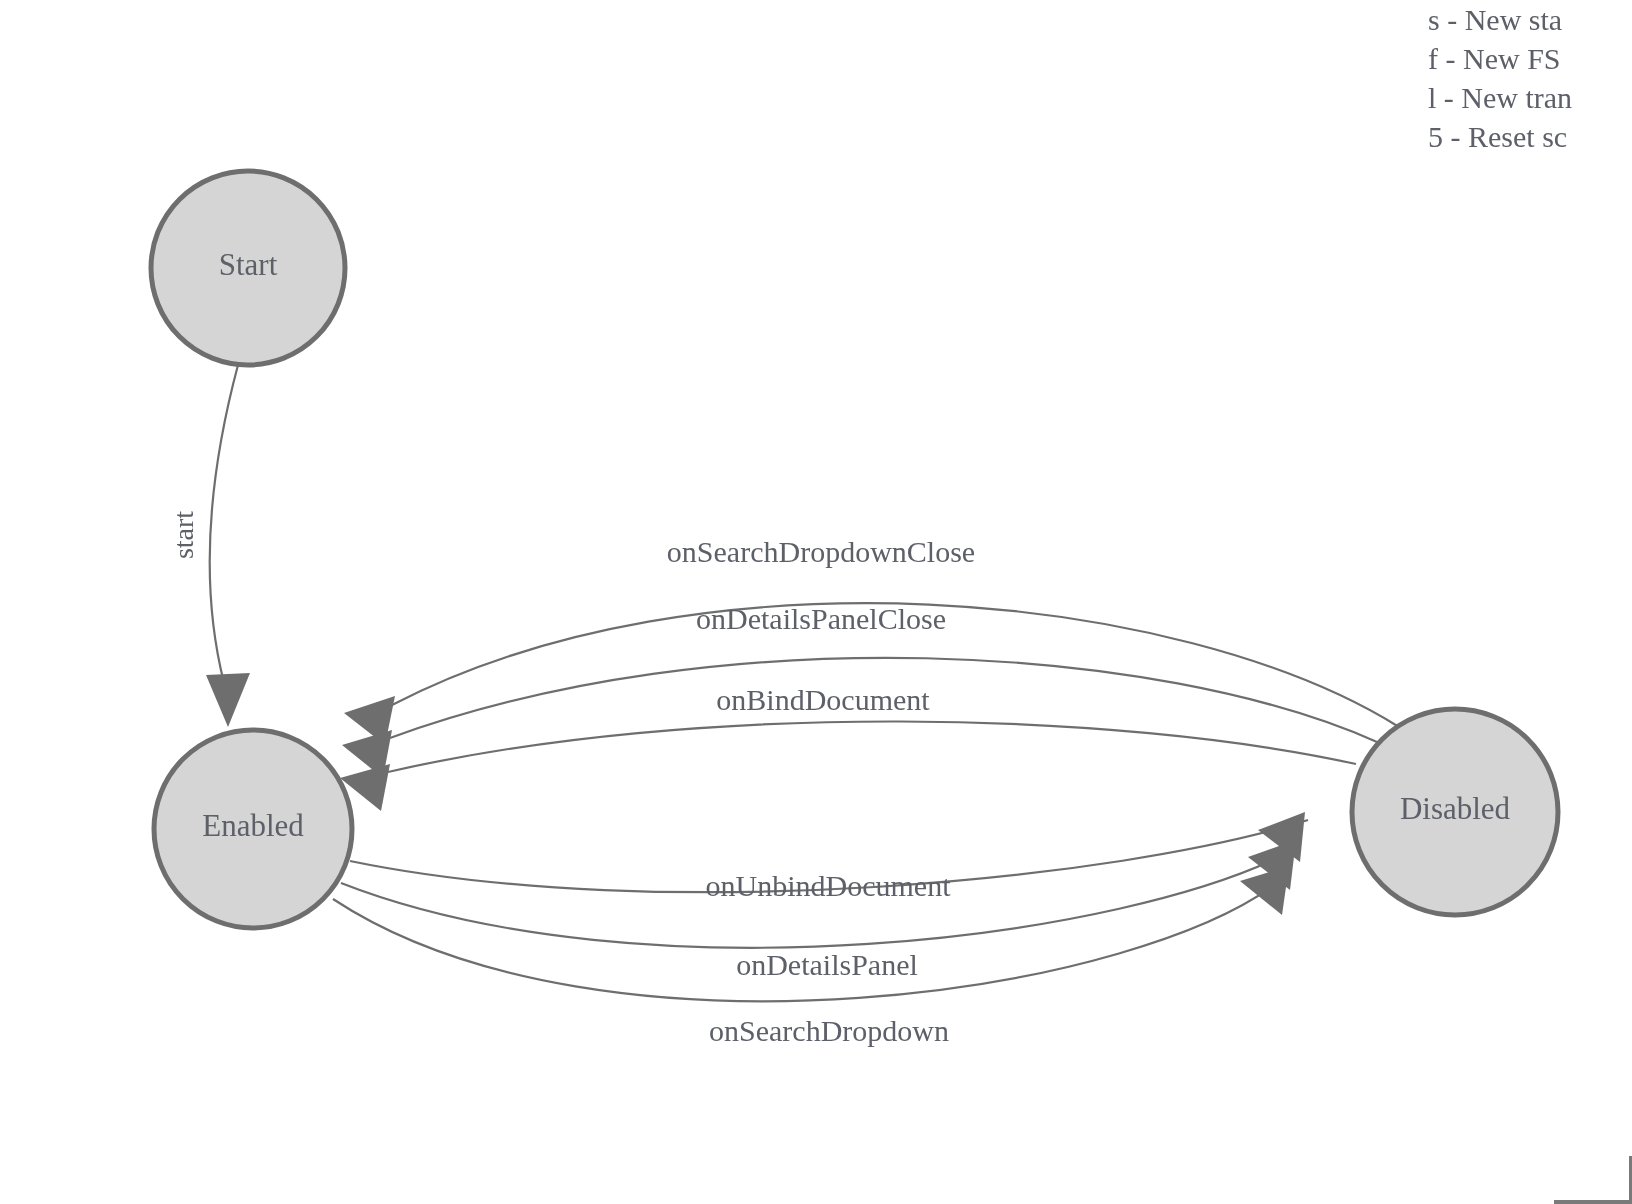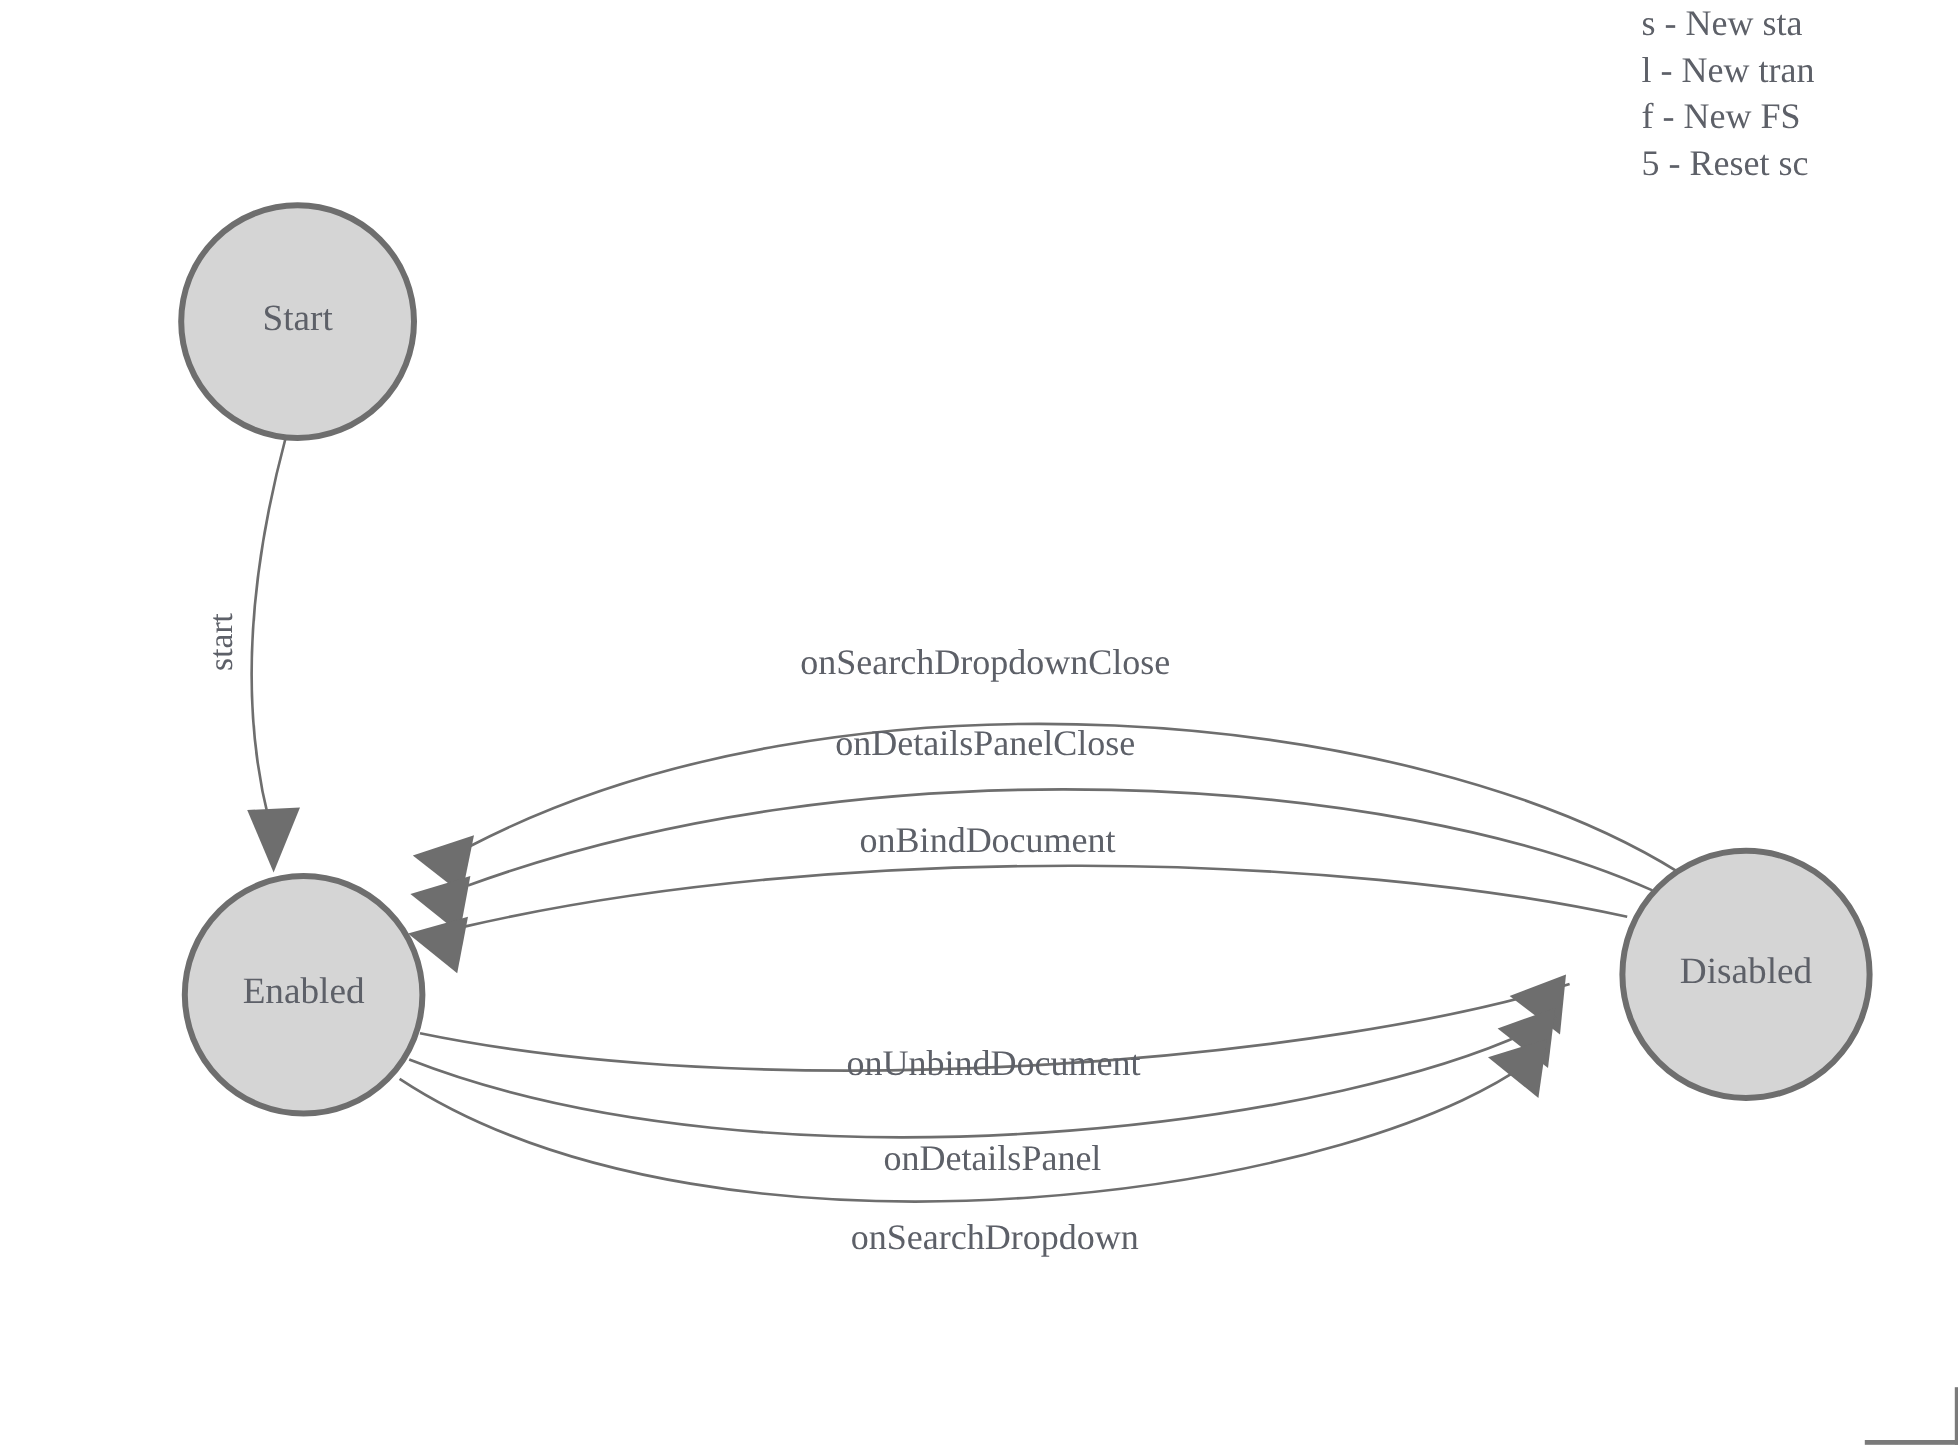--- a/index.html
+++ b/index.html
@@ -62,21 +62,21 @@
   .edge-label-rot {
     fill: #5d6068;
     font-family: "Liberation Serif", "DejaVu Serif", serif;
     font-size: 28px;
     text-anchor: middle;
   }
 
   .help-overlay {
     position: absolute;
     top: 0;
-    left: 1368px;
+    left: 1428px;
     width: 204px;
     overflow: hidden;
     white-space: nowrap;
     pointer-events: none;
   }
   .help-line {
     color: #5d6068;
     font-family: "Liberation Serif", "DejaVu Serif", serif;
     font-size: 30px;
     line-height: 39px;
@@ -168,21 +168,21 @@
     <text class="edge-label" x="828" y="896">onUnbindDocument</text>
 
     <text class="edge-label" x="827" y="975">onDetailsPanel</text>
 
     <text class="edge-label" x="829" y="1041">onSearchDropdown</text>
 
   </svg>
 
   <div class="help-overlay">
     <div class="help-line">s - New sta</div>
+    <div class="help-line">f - New FS</div>
     <div class="help-line">l - New tran</div>
-    <div class="help-line">f - New FS</div>
     <div class="help-line">5 - Reset sc</div>
   </div>
 
   <div class="viewport-edge-right"></div>
   <div class="viewport-edge-bottom"></div>
 
 </div>
 
 </body></html>

